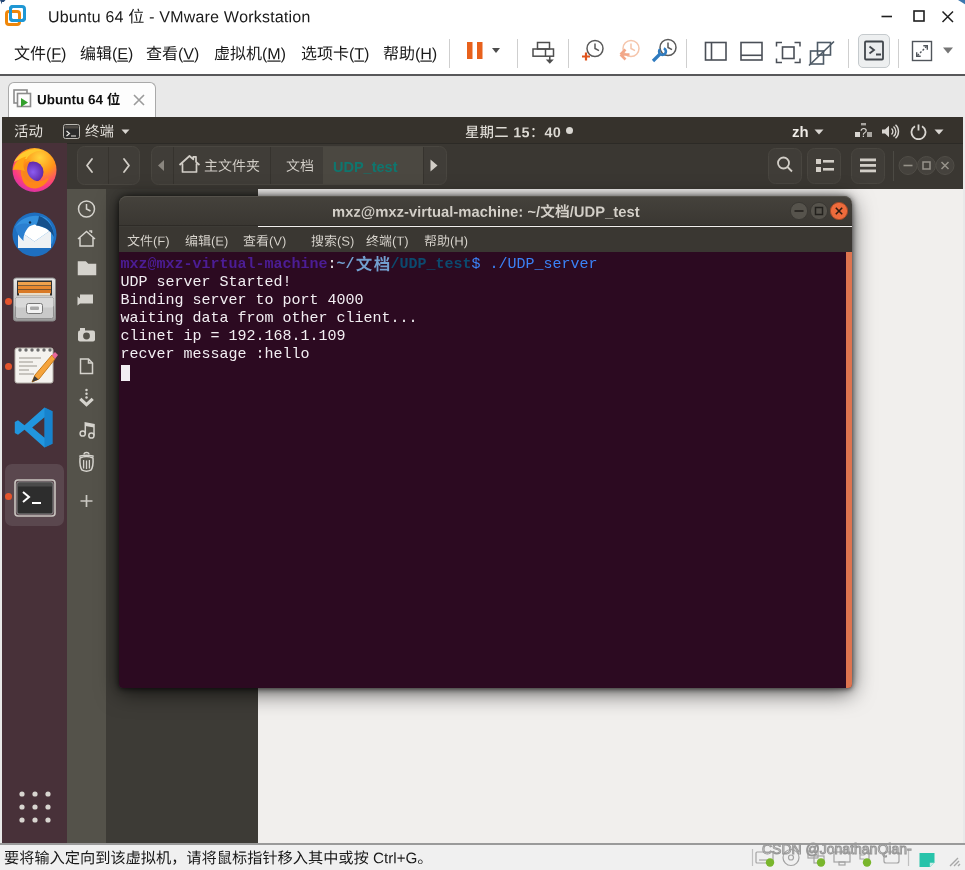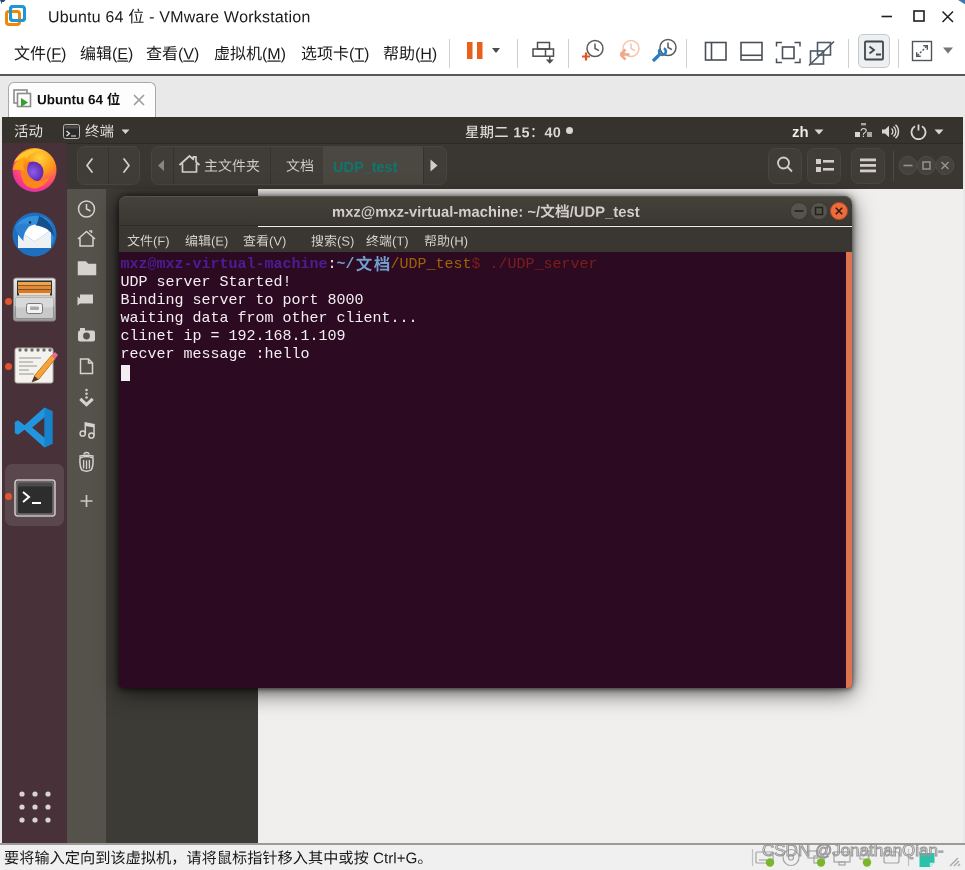--- a/index.html
+++ b/index.html
@@ -428,23 +428,23 @@
       </g>
     </svg>
 <div class="abs" style="left:119px;top:252px;width:733px;height:436px;background:#2c0a21;border-radius:0 0 4px 4px"></div>
 <div class="abs" style="left:845.5px;top:252px;width:6.5px;height:436px;background:#de744f;border-radius:0 0 4px 0"></div>
 <div class="abs" style="left:120.5px;top:256.2px;font-family:'Liberation Mono',monospace;font-size:15px;line-height:18px;white-space:pre"><span style="color:#4c1d95;font-weight:bold">mxz@mxz-virtual-machine</span><span style="color:#f2eef2">:</span><span style="color:#729fcf;font-weight:bold">~/</span></div>
 <svg style="position:absolute;left:354.5px;top:252.0px;overflow:visible;" width="38" height="23" viewBox="0 -18.0 38 23">
       <g>
         <path fill="#729fcf" d="M7.5 -13.6C7.9 -12.9 8.3 -11.9 8.5 -11.2H1.5V-9.3H4.1C5 -7 6.1 -5 7.6 -3.3C5.9 -2 3.8 -1.1 1.2 -0.4C1.6 0 2.2 1 2.4 1.5C5 0.7 7.3 -0.4 9.1 -1.9C10.8 -0.4 13 0.6 15.6 1.3C15.9 0.8 16.5 -0.1 16.9 -0.5C14.4 -1.1 12.3 -2.1 10.6 -3.4C12.1 -5 13.2 -6.9 14 -9.3H16.6V-11.2H9.4L10.8 -11.7C10.6 -12.4 10.1 -13.4 9.7 -14.2ZM9.1 -4.7C7.8 -6 6.9 -7.6 6.1 -9.3H11.8C11.2 -7.5 10.3 -6 9.1 -4.7Z M32.5 -12.9C32.2 -11.7 31.6 -10 31.1 -9L32.6 -8.5C33.2 -9.5 33.8 -11.1 34.4 -12.5ZM25.1 -12.4C25.6 -11.2 26.2 -9.6 26.5 -8.6L28.1 -9.3C27.8 -10.3 27.2 -11.8 26.7 -13ZM21.6 -14V-10.6H19.5V-8.8H21.3C20.8 -6.8 20 -4.5 19 -3.2C19.3 -2.7 19.8 -1.9 20 -1.4C20.6 -2.3 21.1 -3.6 21.6 -5V1.5H23.4V-5.8C23.8 -5 24.2 -4.3 24.4 -3.8L25.5 -5.3C25.3 -5.7 23.9 -7.6 23.4 -8.2V-8.8H25.3V-10.6H23.4V-14ZM24.8 -1.3V0.6H32.1V1.3H34.1V-7.9H30.6V-14H28.7V-7.9H25.2V-6H32.1V-4.6H25.4V-2.8H32.1V-1.3Z"></path>
       </g>
     </svg>
-<div class="abs" style="left:390.5px;top:256.2px;font-family:'Liberation Mono',monospace;font-size:15px;line-height:18px;white-space:pre"><span style="color:#a16207;font-weight:normal">/UDP_test</span><span style="color:#7f1d1d">$ ./UDP_server</span></div>
+<div class="abs" style="left:390.5px;top:256.2px;font-family:'Liberation Mono',monospace;font-size:15px;line-height:18px;white-space:pre"><span style="color:#0c4a6e;font-weight:bold">/UDP_test</span><span style="color:#3b82f6">$ ./UDP_server</span></div>
 <div class="abs" style="left:120.5px;top:274.2px;font-family:'Liberation Mono',monospace;font-size:15px;line-height:18px;white-space:pre;color:#f2eef2">UDP server Started!
-Binding server to port 8000
+Binding server to port 4000
 waiting data from other client...
 clinet ip = 192.168.1.109
 recver message :hello</div>
 <div class="abs" style="left:120.5px;top:364.5px;width:9px;height:16.5px;background:#f2eef2"></div>
 <div class="abs" style="left:0;top:843px;width:965px;height:1.5px;background:#9a9a9a"></div>
 <div class="abs" style="left:0;top:844.5px;width:965px;height:25.5px;background:#f0f0f0"></div>
 <svg style="position:absolute;left:4.0px;top:844.8px;overflow:visible;" width="431" height="23" viewBox="0 -18.2 431 23">
       <g>
         <path fill="#1b1b1b" d="M10.2 -3.5C9.7 -2.6 9 -2 8.1 -1.4C7 -1.7 5.8 -1.9 4.7 -2.1C5 -2.6 5.4 -3 5.7 -3.5ZM1.8 -9.8V-5.9H5.9C5.7 -5.4 5.4 -5 5.1 -4.5H0.8V-3.5H4.4C3.9 -2.8 3.3 -2.1 2.8 -1.5C4.1 -1.3 5.4 -1 6.6 -0.7C5.1 -0.2 3.2 0.1 0.9 0.2C1.1 0.5 1.3 0.9 1.4 1.2C4.2 0.9 6.5 0.5 8.2 -0.3C10.2 0.2 11.8 0.7 13.1 1.2L14 0.3C12.8 -0.1 11.2 -0.6 9.5 -1.1C10.3 -1.7 11 -2.5 11.5 -3.5H14.4V-4.5H6.4C6.7 -4.9 6.9 -5.3 7.1 -5.7L6.4 -5.9H13.5V-9.8H9.8V-11.1H14.1V-12.1H1V-11.1H5.2V-9.8ZM6.3 -11.1H8.8V-9.8H6.3ZM2.9 -8.9H5.2V-6.8H2.9ZM6.3 -8.9H8.8V-6.8H6.3ZM9.8 -8.9H12.4V-6.8H9.8Z M21.6 -3.3C22.4 -2.5 23.2 -1.4 23.6 -0.6L24.6 -1.2C24.2 -1.9 23.3 -3 22.5 -3.8ZM26.7 -7.2V-5.3H20.5V-4.3H26.7V-0.2C26.7 0.1 26.6 0.1 26.4 0.1C26.1 0.2 25.2 0.2 24.3 0.1C24.5 0.4 24.6 0.9 24.7 1.2C25.9 1.2 26.7 1.2 27.2 1C27.7 0.8 27.8 0.5 27.8 -0.1V-4.3H29.6V-5.3H27.8V-7.2ZM15.9 -10.1C16.6 -9.3 17.5 -8.2 17.9 -7.5L18.7 -8.2V-5.5C17.6 -4.6 16.5 -3.6 15.8 -3L16.4 -2.1C17.1 -2.7 17.9 -3.4 18.7 -4.2V1.2H19.8V-12.8H18.7V-8.3C18.3 -9 17.4 -10 16.7 -10.7ZM22.9 -9.3C23.4 -8.8 23.9 -8.3 24.3 -7.8C23.1 -7.2 21.9 -6.8 20.7 -6.6C20.9 -6.4 21.1 -6 21.2 -5.7C24.6 -6.4 27.9 -8.1 29.4 -11.2L28.6 -11.6L28.4 -11.6H25.1C25.4 -11.8 25.7 -12.1 25.9 -12.4L24.7 -12.8C23.9 -11.6 22.3 -10.3 20.5 -9.6C20.8 -9.4 21.1 -9 21.3 -8.8C22.3 -9.3 23.3 -9.9 24.1 -10.6H27.8C27.1 -9.7 26.3 -8.9 25.2 -8.3C24.9 -8.8 24.2 -9.3 23.7 -9.8Z M41.6 -6.8V-1.3H42.5V-6.8ZM43.5 -7.4V-0.1C43.5 0.1 43.4 0.1 43.3 0.2C43.1 0.2 42.5 0.2 41.8 0.1C41.9 0.4 42 0.8 42.1 1.1C43 1.1 43.6 1.1 43.9 0.9C44.3 0.7 44.4 0.5 44.4 -0.1V-7.4ZM31.5 -5C31.6 -5.1 32 -5.2 32.5 -5.2H33.7V-3.1C32.7 -2.9 31.8 -2.7 31 -2.5L31.3 -1.5L33.7 -2.1V1.2H34.7V-2.3L36 -2.7L35.9 -3.6L34.7 -3.4V-5.2H35.9V-6.3H34.7V-8.6H33.7V-6.3H32.4C32.8 -7.3 33.2 -8.6 33.5 -9.9H36V-10.9H33.7C33.8 -11.5 33.9 -12 34 -12.6L32.9 -12.8C32.9 -12.2 32.8 -11.5 32.7 -10.9H31.1V-9.9H32.5C32.2 -8.6 31.9 -7.6 31.8 -7.2C31.6 -6.5 31.4 -6 31.1 -6C31.3 -5.7 31.4 -5.2 31.5 -5ZM40.4 -12.8C39.4 -11.2 37.5 -9.7 35.7 -8.9C36 -8.6 36.3 -8.3 36.4 -8C36.8 -8.2 37.3 -8.5 37.7 -8.7V-8.1H43.3V-8.8C43.7 -8.6 44.1 -8.4 44.5 -8.2C44.6 -8.5 44.9 -8.8 45.2 -9.1C43.6 -9.7 42.2 -10.6 41 -11.9L41.3 -12.4ZM38.1 -9C38.9 -9.7 39.7 -10.4 40.4 -11.2C41.2 -10.3 42 -9.6 43 -9ZM39.7 -6.2V-5H37.7V-6.2ZM36.7 -7.1V1.2H37.7V-2H39.7V0C39.7 0.2 39.7 0.2 39.6 0.2C39.4 0.2 39 0.2 38.6 0.2C38.7 0.5 38.8 0.9 38.9 1.1C39.5 1.1 40 1.1 40.3 1C40.6 0.8 40.7 0.5 40.7 0V-7.1ZM37.7 -4.1H39.7V-2.8H37.7Z M50.1 -11.5C51.1 -10.8 51.9 -9.9 52.5 -9C51.5 -4.7 49.6 -1.6 46.2 0.2C46.5 0.4 47.1 0.9 47.3 1.1C50.4 -0.7 52.3 -3.5 53.5 -7.5C55.1 -4.4 56.2 -0.9 59.7 1.1C59.8 0.7 60.1 0.1 60.3 -0.2C55.2 -3.3 55.6 -9 50.8 -12.4Z M64.2 -5.7C63.9 -3 63 -0.8 61.3 0.5C61.6 0.7 62.1 1 62.3 1.3C63.3 0.4 64 -0.8 64.6 -2.2C66 0.4 68.2 1 71.4 1H75C75 0.6 75.2 0.1 75.4 -0.2C74.6 -0.2 72 -0.2 71.5 -0.2C70.6 -0.2 69.7 -0.2 69 -0.3V-3.4H73.5V-4.5H69V-7H72.9V-8.1H64V-7H67.8V-0.7C66.5 -1.1 65.6 -2 65 -3.6C65.1 -4.3 65.3 -4.9 65.4 -5.6ZM67.3 -12.6C67.5 -12.1 67.8 -11.5 68 -11.1H62V-7.7H63.2V-10H73.6V-7.7H74.8V-11.1H69.3C69.1 -11.6 68.7 -12.3 68.4 -12.9Z M82.7 -12.8C82.4 -12 82.1 -11 81.7 -10.1H77.5V1.2H78.6V-9H88.6V-0.3C88.6 -0 88.6 0.1 88.3 0.1C87.9 0.1 86.9 0.1 85.8 0C86 0.4 86.1 0.9 86.2 1.2C87.6 1.2 88.5 1.2 89.1 1C89.6 0.8 89.8 0.5 89.8 -0.3V-10.1H82.9C83.3 -10.9 83.7 -11.7 84.1 -12.6ZM81.7 -6H85.5V-3H81.7ZM80.6 -7V-0.9H81.7V-2H86.6V-7Z M100.9 -11.5V-2.2H102V-11.5ZM104 -12.5V-0.6C104 -0.3 103.9 -0.2 103.6 -0.2C103.4 -0.2 102.5 -0.2 101.6 -0.2C101.8 0.1 102 0.6 102.1 0.9C103.2 0.9 104 0.9 104.4 0.7C104.9 0.5 105.1 0.2 105.1 -0.6V-12.5ZM92.1 -0.6 92.4 0.5C94.4 0.1 97.3 -0.5 100 -1L99.9 -2L96.7 -1.4V-3.8H99.8V-4.8H96.7V-6.5H95.7V-4.8H92.7V-3.8H95.7V-1.2ZM93 -6.7C93.4 -6.8 93.9 -6.9 98.7 -7.4C98.9 -7 99.1 -6.7 99.2 -6.4L100.1 -7C99.7 -7.9 98.6 -9.2 97.8 -10.3L97 -9.8C97.3 -9.3 97.7 -8.8 98.1 -8.3L94.2 -7.9C94.8 -8.7 95.5 -9.8 96 -10.8H100.1V-11.8H92.3V-10.8H94.7C94.2 -9.7 93.6 -8.7 93.4 -8.4C93.1 -8.1 92.9 -7.8 92.6 -7.8C92.8 -7.4 92.9 -6.9 93 -6.7Z M108.1 -11.9C108.9 -11.1 109.9 -10 110.3 -9.3L111.1 -10.1C110.7 -10.8 109.7 -11.8 109 -12.6ZM107.1 -8V-6.9H109.5V-1.3C109.5 -0.5 109 -0 108.8 0.2C109 0.4 109.3 0.8 109.4 1C109.6 0.8 110 0.5 112.4 -1.3C112.3 -1.5 112.1 -1.9 112.1 -2.2L110.6 -1.3V-8ZM115.4 -12.6C115.7 -12 116 -11.3 116.1 -10.8H111.9V-9.7H115.2C114.6 -8.9 113.6 -7.5 113.3 -7.2C113 -6.9 112.5 -6.8 112.2 -6.7C112.3 -6.5 112.5 -5.9 112.6 -5.6C112.9 -5.8 113.3 -5.8 116.4 -6C115.2 -4.8 113.6 -3.7 111.9 -3C112.1 -2.8 112.4 -2.3 112.6 -2.1C115.5 -3.4 118 -5.6 119.4 -8.1L118.3 -8.5C118 -8 117.7 -7.5 117.4 -7.1L114.4 -6.9C115.1 -7.7 115.9 -8.9 116.5 -9.7H120.7V-10.8H117.4C117.2 -11.3 116.9 -12.2 116.5 -12.8ZM119.5 -5.8C118 -3.2 114.9 -0.9 111.3 0.3C111.5 0.5 111.8 1 112 1.3C113.8 0.6 115.6 -0.3 117 -1.5C118.1 -0.6 119.3 0.4 119.9 1L120.8 0.3C120.1 -0.3 118.9 -1.3 117.9 -2.1C119 -3.1 119.9 -4.2 120.7 -5.3Z M125.2 -3.5C125.7 -2.6 126.2 -1.4 126.4 -0.7L127.4 -1.1C127.2 -1.8 126.6 -2.9 126.1 -3.8ZM133.7 -3.9C133.4 -3 132.7 -1.8 132.2 -1.1L133 -0.7C133.6 -1.4 134.3 -2.6 134.9 -3.5ZM123.6 -9.7V-6C123.6 -4.1 123.4 -1.3 122.2 0.6C122.5 0.7 123 1 123.2 1.2C124.5 -0.8 124.7 -3.9 124.7 -6V-8.7H128.5V-7.5L125.4 -7.3L125.5 -6.4L128.5 -6.7V-6.3C128.5 -5.2 128.9 -5 130.6 -5C130.9 -5 133.7 -5 134.1 -5C135.3 -5 135.6 -5.3 135.8 -6.5C135.5 -6.6 135.1 -6.7 134.8 -6.9C134.7 -6 134.6 -5.9 134 -5.9C133.4 -5.9 131.1 -5.9 130.6 -5.9C129.7 -5.9 129.5 -5.9 129.5 -6.3V-6.8L133.3 -7.1L133.2 -7.9L129.5 -7.6V-8.7H134.4C134.2 -8.2 134.1 -7.8 133.9 -7.4L135 -7.1C135.2 -7.7 135.6 -8.6 135.8 -9.5L135 -9.7L134.8 -9.7H129.6V-10.7H134.8V-11.6H129.6V-12.8H128.5V-9.7ZM130.7 -4.5V-0.1H129V-4.5H127.9V-0.1H124.4V0.9H135.7V-0.1H131.8V-4.5Z M144.6 -11C145.4 -9.5 146.2 -7.6 146.5 -6.4L147.5 -6.8C147.2 -8 146.4 -9.9 145.5 -11.3ZM139.3 -12.8V-9.7H137.4V-8.6H139.3V-5.3C138.5 -5.1 137.8 -4.8 137.2 -4.7L137.5 -3.6L139.3 -4.2V-0.1C139.3 0.1 139.3 0.1 139.1 0.1C138.9 0.2 138.3 0.2 137.7 0.1C137.8 0.4 137.9 0.9 138 1.2C138.9 1.2 139.5 1.2 139.9 1C140.3 0.8 140.4 0.5 140.4 -0.1V-4.5L142 -5L141.8 -6.1L140.4 -5.6V-8.6H141.8V-9.7H140.4V-12.8ZM149 -12.4C148.8 -6.3 148.2 -2.1 144.9 0.3C145.2 0.5 145.7 0.9 145.8 1.2C147.3 -0 148.3 -1.6 148.9 -3.4C149.6 -1.9 150.3 -0.3 150.5 0.7L151.6 0.2C151.2 -1.1 150.3 -3.3 149.4 -5C149.9 -7.1 150.1 -9.5 150.2 -12.3ZM142.8 -0.2V-0.3L142.8 -0.2C143.1 -0.6 143.6 -1 147 -3.4C146.8 -3.7 146.7 -4.1 146.6 -4.4L144.1 -2.6V-12.1H143V-2.5C143 -1.8 142.5 -1.3 142.2 -1.1C142.4 -0.9 142.7 -0.5 142.8 -0.2Z M159.6 -11.9V-7C159.6 -4.7 159.4 -1.6 157.3 0.5C157.6 0.6 158 1 158.2 1.2C160.4 -1 160.7 -4.5 160.7 -7V-10.8H163.5V-1C163.5 0.3 163.6 0.5 163.9 0.8C164.1 1 164.4 1.1 164.8 1.1C165 1.1 165.3 1.1 165.5 1.1C165.8 1.1 166.1 1 166.3 0.9C166.6 0.7 166.7 0.4 166.8 0C166.8 -0.4 166.9 -1.5 166.9 -2.4C166.6 -2.5 166.2 -2.6 166 -2.9C166 -1.8 166 -1 165.9 -0.7C165.9 -0.3 165.9 -0.2 165.8 -0.1C165.7 -0 165.6 0 165.5 0C165.3 0 165.1 0 165 0C164.9 0 164.8 -0 164.8 -0.1C164.7 -0.2 164.7 -0.4 164.7 -0.9V-11.9ZM155.3 -12.8V-9.5H152.8V-8.4H155.2C154.6 -6.3 153.5 -3.9 152.4 -2.7C152.6 -2.4 152.9 -1.9 153 -1.6C153.9 -2.7 154.7 -4.4 155.3 -6.2V1.2H156.4V-5.8C157 -5 157.7 -4.1 158 -3.6L158.7 -4.5C158.4 -4.9 157 -6.5 156.4 -7.1V-8.4H158.7V-9.5H156.4V-12.8Z M169.6 1.6C171.2 1.1 172.2 -0.2 172.2 -1.8C172.2 -2.9 171.8 -3.6 170.9 -3.6C170.3 -3.6 169.8 -3.2 169.8 -2.5C169.8 -1.8 170.3 -1.4 170.9 -1.4L171.2 -1.4C171.1 -0.4 170.4 0.3 169.3 0.8Z M184 -11.7C184.8 -11 185.8 -10 186.3 -9.4L187.1 -10.2C186.6 -10.8 185.6 -11.7 184.8 -12.4ZM183 -8V-6.9H185.3V-1.3C185.3 -0.7 184.9 -0.2 184.6 -0C184.8 0.2 185.1 0.7 185.2 0.9C185.4 0.6 185.8 0.3 188.4 -1.7C188.3 -1.9 188.1 -2.3 188 -2.6L186.4 -1.5V-8ZM189.9 -3.2H194.7V-2H189.9ZM189.9 -4V-5.2H194.7V-4ZM191.7 -12.8V-11.6H188.2V-10.7H191.7V-9.7H188.6V-8.9H191.7V-7.8H187.8V-7H197V-7.8H192.9V-8.9H196.1V-9.7H192.9V-10.7H196.5V-11.6H192.9V-12.8ZM188.8 -6.1V1.2H189.9V-1.1H194.7V-0.1C194.7 0.1 194.6 0.2 194.4 0.2C194.2 0.2 193.5 0.2 192.7 0.2C192.8 0.4 193 0.9 193 1.2C194.1 1.2 194.8 1.2 195.2 1C195.7 0.8 195.8 0.5 195.8 -0.1V-6.1Z M204 -3.3C204.8 -2.5 205.6 -1.4 206 -0.6L207 -1.2C206.6 -1.9 205.7 -3 204.9 -3.8ZM209.1 -7.2V-5.3H202.9V-4.3H209.1V-0.2C209.1 0.1 209 0.1 208.8 0.1C208.5 0.2 207.6 0.2 206.7 0.1C206.9 0.4 207 0.9 207.1 1.2C208.3 1.2 209.1 1.2 209.6 1C210.1 0.8 210.2 0.5 210.2 -0.1V-4.3H212V-5.3H210.2V-7.2ZM198.3 -10.1C199 -9.3 199.9 -8.2 200.3 -7.5L201.1 -8.2V-5.5C200 -4.6 198.9 -3.6 198.2 -3L198.8 -2.1C199.5 -2.7 200.3 -3.4 201.1 -4.2V1.2H202.2V-12.8H201.1V-8.3C200.7 -9 199.8 -10 199.1 -10.7ZM205.3 -9.3C205.8 -8.8 206.3 -8.3 206.7 -7.8C205.5 -7.2 204.3 -6.8 203.1 -6.6C203.3 -6.4 203.5 -6 203.6 -5.7C207 -6.4 210.3 -8.1 211.8 -11.2L211 -11.6L210.8 -11.6H207.5C207.8 -11.8 208.1 -12.1 208.3 -12.4L207.1 -12.8C206.3 -11.6 204.7 -10.3 202.9 -9.6C203.2 -9.4 203.5 -9 203.7 -8.8C204.7 -9.3 205.7 -9.9 206.5 -10.6H210.2C209.5 -9.7 208.7 -8.9 207.6 -8.3C207.3 -8.8 206.6 -9.3 206.1 -9.8Z M224.1 -6.2C224.1 -1.4 224.6 1.1 226.2 1.1C226.9 1.1 227.3 0.7 227.5 -0.8C227.2 -0.9 226.9 -1.1 226.6 -1.3C226.6 -0.2 226.5 0 226.3 0C225.6 0 225.1 -1.8 225.2 -6.2ZM216.9 -5C217.5 -4.7 218.2 -4.1 218.6 -3.8L219.2 -4.5C218.8 -4.8 218.1 -5.3 217.5 -5.6ZM216.7 -2.7C217.3 -2.3 218.1 -1.8 218.5 -1.4L219.1 -2.1C218.7 -2.5 217.9 -2.9 217.3 -3.3ZM221.3 -5C221.9 -4.6 222.7 -4.1 223.1 -3.7L223.7 -4.5C223.3 -4.8 222.5 -5.3 221.9 -5.6ZM221.2 -2.6C221.8 -2.2 222.7 -1.7 223.1 -1.3L223.7 -2C223.3 -2.3 222.4 -2.9 221.8 -3.3ZM221.3 -9.8V-8.9H224.8V-7.6H216.1V-9H219.6V-9.9H216.1V-11.1C217.3 -11.3 218.7 -11.5 219.7 -11.8L219.1 -12.7C218.1 -12.4 216.4 -12.1 215 -11.9V-6.6H225.9V-12H221.1V-11.1H224.8V-9.8ZM215 1.1C215.3 0.9 215.8 0.8 218.8 0.1C218.8 -0.2 218.8 -0.6 218.8 -0.9L216.2 -0.3V-6.1H215.1V-0.9C215.1 -0.3 214.8 -0 214.6 0.1C214.7 0.3 215 0.8 215 1.1ZM219.6 1C219.9 0.8 220.4 0.7 223.7 -0.1C223.7 -0.3 223.7 -0.7 223.7 -1L220.7 -0.4V-6.1H219.7V-0.8C219.7 -0.2 219.4 -0 219.2 0.1C219.3 0.3 219.5 0.7 219.6 1Z M235.1 -11.6V-10.5H241.7V-11.6ZM239.8 -4.9C240.6 -3.4 241.3 -1.4 241.5 -0.2L242.5 -0.6C242.3 -1.8 241.6 -3.8 240.8 -5.2ZM235.5 -5.2C235.1 -3.6 234.4 -2 233.5 -0.9C233.8 -0.7 234.2 -0.4 234.5 -0.3C235.3 -1.4 236 -3.2 236.5 -5ZM234.4 -8V-6.9H237.7V-0.3C237.7 -0.1 237.6 -0 237.4 0C237.2 0 236.5 0 235.7 -0C235.8 0.3 236 0.8 236 1.2C237.1 1.2 237.8 1.1 238.2 0.9C238.7 0.7 238.8 0.4 238.8 -0.3V-6.9H242.5V-8ZM231.1 -12.8V-9.5H228.7V-8.5H230.8C230.3 -6.6 229.3 -4.4 228.4 -3.3C228.6 -3 228.9 -2.5 229 -2.2C229.8 -3.2 230.5 -4.8 231.1 -6.4V1.2H232.2V-6.7C232.7 -6 233.3 -5.1 233.6 -4.6L234.3 -5.5C234 -5.9 232.7 -7.6 232.2 -8.1V-8.5H234.2V-9.5H232.2V-12.8Z M255.9 -11.9C254.8 -11.4 252.8 -10.8 251 -10.4V-12.7H249.9V-8.4C249.9 -7.1 250.4 -6.7 252.1 -6.7C252.5 -6.7 255.3 -6.7 255.7 -6.7C257.2 -6.7 257.6 -7.2 257.7 -9.3C257.4 -9.3 256.9 -9.5 256.7 -9.7C256.6 -8 256.5 -7.8 255.6 -7.8C255 -7.8 252.7 -7.8 252.2 -7.8C251.2 -7.8 251 -7.9 251 -8.4V-9.5C253 -9.9 255.3 -10.4 256.8 -11ZM251 -2H255.9V-0.4H251ZM251 -3V-4.5H255.9V-3ZM249.9 -5.5V1.2H251V0.5H255.9V1.1H257.1V-5.5ZM246 -12.8V-9.7H243.9V-8.6H246V-5.4L243.7 -4.7L244 -3.6L246 -4.2V-0.1C246 0.1 245.9 0.2 245.7 0.2C245.5 0.2 244.9 0.2 244.2 0.2C244.3 0.5 244.5 0.9 244.5 1.2C245.6 1.2 246.2 1.2 246.6 1C247 0.8 247.1 0.5 247.1 -0.1V-4.5L249.1 -5.2L249 -6.2L247.1 -5.7V-8.6H248.9V-9.7H247.1V-12.8Z M268.5 -12.6V-7.7H264.9V-6.6H268.5V1.2H269.6V-6.6H272.9V-7.7H269.6V-12.6ZM261.2 -12.7C260.7 -11.3 259.8 -10 258.9 -9.1C259.1 -8.8 259.4 -8.2 259.4 -8C260 -8.5 260.5 -9.2 261 -9.9H264.8V-11H261.6C261.9 -11.5 262.1 -11.9 262.2 -12.4ZM259.3 -5.2V-4.2H261.6V-1C261.6 -0.4 261.2 -0 260.9 0.1C261.1 0.4 261.4 0.9 261.5 1.1C261.7 0.9 262.2 0.6 265.1 -0.9C265.1 -1.2 265 -1.6 264.9 -1.9L262.7 -0.8V-4.2H264.7V-5.2H262.7V-7.3H264.4V-8.3H260V-7.3H261.6V-5.2Z M278.8 -12.6C277.7 -12.2 276 -11.7 274.5 -11.4C274.6 -11.2 274.8 -10.8 274.8 -10.5C275.4 -10.6 276 -10.7 276.6 -10.9V-8.4H274.3V-7.3H276.4C275.9 -5.6 275 -3.6 274.1 -2.5C274.3 -2.2 274.6 -1.8 274.7 -1.5C275.4 -2.4 276.1 -4 276.6 -5.5V1.2H277.7V-5.8C278.1 -5.1 278.7 -4.2 278.9 -3.8L279.5 -4.7C279.3 -5 278.1 -6.6 277.7 -7V-7.3H279.6V-8.4H277.7V-11.1C278.3 -11.3 279 -11.5 279.5 -11.7ZM281.4 -9C281.9 -8.6 282.4 -8.2 282.8 -7.8C281.8 -7.3 280.6 -6.8 279.4 -6.6C279.6 -6.3 279.9 -6 280 -5.7C283.1 -6.5 286 -8.1 287.3 -11L286.6 -11.4L286.4 -11.3H283.5C283.9 -11.7 284.2 -12.1 284.5 -12.5L283.3 -12.8C282.6 -11.6 281.3 -10.4 279.4 -9.4C279.6 -9.3 280 -8.9 280.2 -8.6C281.1 -9.2 281.9 -9.7 282.6 -10.3H285.7C285.2 -9.6 284.6 -9 283.8 -8.4C283.3 -8.8 282.7 -9.2 282.2 -9.5ZM282.1 -2.9C282.7 -2.6 283.4 -2 283.8 -1.6C282.4 -0.6 280.8 0 279.1 0.3C279.3 0.6 279.6 1 279.7 1.3C283.4 0.4 286.8 -1.6 288.2 -5.6L287.4 -5.9L287.2 -5.9H284.6C284.9 -6.2 285.2 -6.6 285.4 -7L284.2 -7.3C283.5 -5.9 281.9 -4.3 279.6 -3.3C279.8 -3.1 280.2 -2.7 280.3 -2.5C281.7 -3.2 282.8 -4 283.7 -4.9H286.7C286.2 -3.8 285.5 -2.9 284.7 -2.2C284.2 -2.7 283.5 -3.2 282.9 -3.5Z M293.3 -11.5C294.3 -10.8 295.1 -9.9 295.7 -9C294.7 -4.7 292.8 -1.6 289.4 0.2C289.7 0.4 290.3 0.9 290.5 1.1C293.6 -0.7 295.5 -3.5 296.7 -7.5C298.3 -4.4 299.4 -0.9 302.9 1.1C303 0.7 303.3 0.1 303.5 -0.2C298.4 -3.3 298.8 -9 294 -12.4Z M312.7 -1C314.5 -0.3 316.3 0.5 317.4 1.2L318.4 0.4C317.2 -0.2 315.3 -1.1 313.5 -1.7ZM309.5 -1.8C308.4 -1 306.3 -0.2 304.7 0.3C304.9 0.5 305.3 0.9 305.4 1.2C307.1 0.7 309.2 -0.2 310.5 -1.1ZM314.4 -12.8V-11H308.8V-12.8H307.6V-11H305.3V-9.9H307.6V-3.1H304.8V-2.1H318.4V-3.1H315.6V-9.9H318V-11H315.6V-12.8ZM308.8 -3.1V-4.8H314.4V-3.1ZM308.8 -9.9H314.4V-8.4H308.8ZM308.8 -7.4H314.4V-5.8H308.8Z M326.2 -12.8V-10H320.7V-2.8H321.8V-3.8H326.2V1.2H327.4V-3.8H331.7V-2.9H332.9V-10H327.4V-12.8ZM321.8 -4.9V-8.9H326.2V-4.9ZM331.7 -4.9H327.4V-8.9H331.7Z M344.9 -12C345.8 -11.6 347 -10.9 347.5 -10.4L348.2 -11.1C347.7 -11.7 346.5 -12.3 345.6 -12.7ZM335.3 -1 335.6 0.2C337.3 -0.2 339.8 -0.8 342.2 -1.3L342.1 -2.4C339.6 -1.8 337 -1.3 335.3 -1ZM337.4 -6.9H340.5V-4.2H337.4ZM336.3 -7.9V-3.2H341.6V-7.9ZM335.4 -10.3V-9.2H342.9C343.1 -6.7 343.5 -4.5 344 -2.7C343 -1.4 341.8 -0.4 340.3 0.3C340.6 0.5 341 1 341.2 1.2C342.4 0.5 343.5 -0.4 344.4 -1.4C345.1 0.2 346 1.2 347.2 1.2C348.4 1.2 348.8 0.5 349 -2.1C348.7 -2.3 348.3 -2.5 348 -2.8C347.9 -0.8 347.7 0 347.3 0C346.6 0 345.9 -0.9 345.3 -2.5C346.5 -4 347.4 -5.8 348 -7.8L346.9 -8.1C346.4 -6.5 345.7 -5.1 344.9 -3.9C344.5 -5.4 344.3 -7.2 344.1 -9.2H348.6V-10.3H344.1C344 -11.1 344 -11.9 344 -12.7H342.8C342.8 -11.9 342.8 -11.1 342.9 -10.3Z M361.3 -5.8C361.1 -4.3 360.6 -3.2 359.9 -2.3C359 -2.7 358.2 -3.2 357.4 -3.6C357.8 -4.2 358.1 -5 358.5 -5.8ZM355.9 -3.2C356.9 -2.7 358 -2.1 359.1 -1.5C358.1 -0.7 356.7 -0.1 355 0.2C355.2 0.5 355.5 1 355.6 1.2C357.5 0.7 358.9 0.1 360.1 -0.9C361.3 -0.2 362.5 0.6 363.3 1.2L364.1 0.4C363.3 -0.2 362.1 -1 360.8 -1.7C361.7 -2.8 362.2 -4.1 362.6 -5.8H364.2V-6.8H358.9C359.2 -7.6 359.5 -8.3 359.7 -9L358.5 -9.2C358.3 -8.5 358 -7.6 357.7 -6.8H355V-5.8H357.2C356.8 -4.8 356.3 -3.9 355.9 -3.2ZM355.4 -10.8V-7.9H356.5V-9.8H362.9V-7.9H364V-10.8H360.4C360.3 -11.4 360 -12.2 359.8 -12.8L358.6 -12.6C358.8 -12.1 359 -11.4 359.2 -10.8ZM352.3 -12.8V-9.7H350.2V-8.6H352.3V-4.8L350.1 -4.2L350.3 -3.1L352.3 -3.7V-0.1C352.3 0.1 352.2 0.2 352 0.2C351.8 0.2 351.2 0.2 350.5 0.2C350.6 0.5 350.8 0.9 350.8 1.2C351.8 1.2 352.5 1.2 352.9 1C353.2 0.8 353.4 0.5 353.4 -0.1V-4.1L355.3 -4.7L355.2 -5.7L353.4 -5.2V-8.6H355V-9.7H353.4V-12.8Z M374.9 -9.5Q373.2 -9.5 372.2 -8.3Q371.2 -7.2 371.2 -5.3Q371.2 -3.4 372.2 -2.2Q373.2 -1 375 -1Q377.2 -1 378.3 -3.2L379.4 -2.6Q378.8 -1.3 377.6 -0.6Q376.4 0.1 374.9 0.1Q373.3 0.1 372.2 -0.5Q371 -1.2 370.4 -2.4Q369.8 -3.6 369.8 -5.3Q369.8 -7.8 371.1 -9.2Q372.5 -10.6 374.9 -10.6Q376.6 -10.6 377.7 -10Q378.8 -9.3 379.3 -8L378 -7.6Q377.6 -8.5 376.8 -9Q376 -9.5 374.9 -9.5Z M384.1 -0.1Q383.5 0.1 382.8 0.1Q381.2 0.1 381.2 -1.7V-7.1H380.2V-8H381.2L381.6 -9.8H382.5V-8H384V-7.1H382.5V-2Q382.5 -1.4 382.7 -1.2Q382.9 -0.9 383.3 -0.9Q383.6 -0.9 384.1 -1Z M385.3 0V-6.2Q385.3 -7 385.2 -8H386.5Q386.6 -6.7 386.6 -6.4H386.6Q386.9 -7.4 387.3 -7.8Q387.7 -8.2 388.5 -8.2Q388.8 -8.2 389 -8.1V-6.9Q388.8 -7 388.3 -7Q387.5 -7 387.1 -6.2Q386.6 -5.5 386.6 -4.2V0Z M390.3 0V-11H391.6V0Z M397.6 -4.5V-1.3H396.6V-4.5H393.4V-5.6H396.6V-8.8H397.6V-5.6H400.8V-4.5Z M402.3 -5.3Q402.3 -7.8 403.7 -9.2Q405 -10.6 407.5 -10.6Q409.2 -10.6 410.3 -10Q411.4 -9.4 412 -8.1L410.6 -7.7Q410.2 -8.6 409.4 -9Q408.6 -9.5 407.5 -9.5Q405.7 -9.5 404.7 -8.4Q403.7 -7.3 403.7 -5.3Q403.7 -3.3 404.8 -2.1Q405.8 -1 407.6 -1Q408.6 -1 409.5 -1.3Q410.4 -1.6 410.9 -2.2V-4H407.8V-5.2H412.2V-1.6Q411.4 -0.8 410.2 -0.3Q409 0.1 407.6 0.1Q405.9 0.1 404.7 -0.5Q403.6 -1.2 402.9 -2.4Q402.3 -3.6 402.3 -5.3Z M416.3 -3.7C415.1 -3.7 414 -2.7 414 -1.4C414 -0.1 415.1 0.9 416.3 0.9C417.6 0.9 418.6 -0.1 418.6 -1.4C418.6 -2.7 417.6 -3.7 416.3 -3.7ZM416.3 0.2C415.5 0.2 414.8 -0.5 414.8 -1.4C414.8 -2.2 415.5 -2.9 416.3 -2.9C417.2 -2.9 417.9 -2.2 417.9 -1.4C417.9 -0.5 417.2 0.2 416.3 0.2Z"></path>
       </g>
@@ -467,13 +467,13 @@
         <circle cx="20" cy="17.5" r="4.2"></circle>
         <circle cx="71" cy="17.5" r="4.2"></circle>
         <circle cx="117" cy="17.5" r="4.2"></circle>
       </g>
 <path d="M169.5 8 h15 v9.5 l-4.5 4.5 h-10.5 z" fill="#28c3aa"></path>
 <path d="M179.8 22 l0 -4.3 l4.5 0 z" fill="#cdeee8"></path>
 <g stroke="#a8a8a8" stroke-width="1.4">
         <path d="M200 21 l8 -8 M204 21 l5 -5 M208 21 l2 -2"></path>
       </g>
 </svg>
-<div class="abs" style="left:762px;top:841px;font-size:17px;color:transparent;-webkit-text-stroke:1px #979797;white-space:nowrap">CSDN @JonathanQian-</div>
+<div class="abs" style="left:762px;top:841px;font-size:14px;color:transparent;-webkit-text-stroke:1px #979797;white-space:nowrap">CSDN @JonathanQian-</div>
 </div>
 </body></html>

